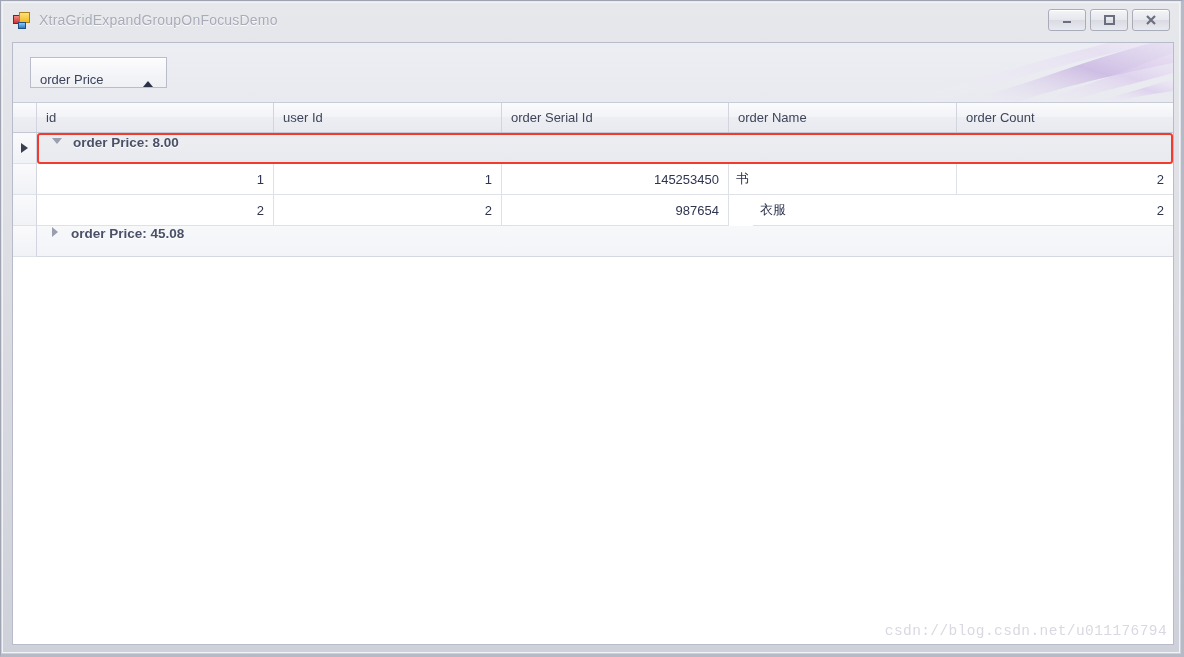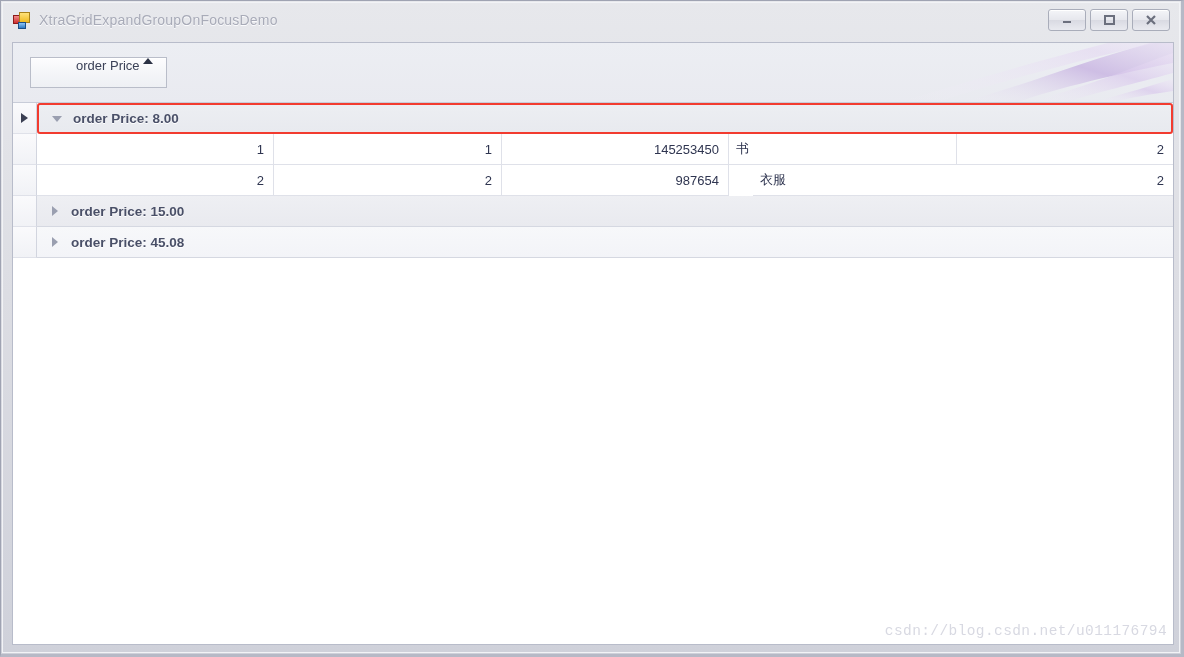--- a/index.html
+++ b/index.html
@@ -66,23 +66,22 @@
     border-bottom:1px solid #c8ccd8;box-sizing:border-box;overflow:hidden;
   }
   .swoosh{position:absolute;right:0;top:0;width:330px;height:59px;overflow:hidden;}
   .swoosh svg{position:absolute;right:0;top:0;}
 
   .groupby-chip{
     position:absolute;left:17px;top:14px;width:137px;height:31px;
     box-sizing:border-box;
     background:linear-gradient(180deg,#fdfdfe 0%,#f4f5f8 52%,#eef0f4 100%);
     border:1px solid #b9bdc9;
-    display:flex;align-items:flex-start;
+    display:flex;align-items:flex-end;
     box-shadow:inset 0 1px 0 #ffffff;
-    padding-left:36px;
   }
   .groupby-chip .chip-label{
     font-size:13px;color:#3c4258;margin-left:9px;white-space:nowrap;
   }
   .sort-asc{
     margin-left:auto;margin-right:13px;width:0;height:0;
     border-left:5px solid transparent;border-right:5px solid transparent;
     border-bottom:6px solid #2c3245;
   }
 
@@ -119,21 +118,21 @@
   .row-arrow{
     width:0;height:0;border-top:5px solid transparent;border-bottom:5px solid transparent;
     border-left:7px solid #3a3f52;
   }
 
   
   .group-row .gbody{
     position:absolute;left:24px;top:0;right:0;height:100%;
     background:linear-gradient(180deg,#eeeff3 0%,#e9eaef 100%);
     border-bottom:1px solid #d5d8e1;box-sizing:border-box;
-    display:flex;align-items:center;
+    display:flex;
   }
   .group-row.focused .gbody{
     border:2px solid #f23b2f;border-radius:3px;
     background:linear-gradient(180deg,#eceef2 0%,#e8eaef 100%);
   }
   .group-row.alt .gbody{background:linear-gradient(180deg,#f7f8fa 0%,#f3f4f8 100%);}
 
   .expander{
     width:11px;height:11px;margin-left:12px;margin-right:11px;flex:0 0 auto;
     display:flex;align-items:center;justify-content:center;
@@ -241,20 +240,38 @@
 
       <div class="groupby-chip">
         <span class="chip-label">order Price</span>
         <span class="sort-asc"></span>
       </div>
     </div>
 
     <div class="grid">
       <div class="grid-filler"></div>
 
+      <div class="col-headers">
+        <div class="indicator-head"></div>
+        <div class="col-head" style="left:24px;width:237px;">
+          <span>id</span>
+        </div>
+        <div class="col-head" style="left:261px;width:228px;">
+          <span>user Id</span>
+        </div>
+        <div class="col-head" style="left:489px;width:227px;">
+          <span>order Serial Id</span>
+        </div>
+        <div class="col-head" style="left:716px;width:228px;">
+          <span>order Name</span>
+        </div>
+        <div class="col-head last" style="left:944px;width:216px;">
+          <span>order Count</span>
+        </div>
+      </div>
 
       <div class="rows">
 
         <div class="row group-row focused">
           <div class="ind">
             <span class="row-arrow"></span>
           </div>
           <div class="gbody">
             <span class="expander">
                 <span class="tri-down"></span>
@@ -276,29 +293,20 @@
         <div class="row data-row">
           <div class="ind"></div>
           <div class="indent"></div>
           <div class="cell num" style="left:62px;width:199px;">2</div>
           <div class="cell num" style="left:261px;width:228px;">2</div>
           <div class="cell num" style="left:489px;width:227px;text-align:right;">987654</div>
           <div class="cell txt" style="left:716px;width:228px;margin-left:24px;">衣服</div>
           <div class="cell num last" style="left:944px;width:216px;">2</div>
         </div>
 
-        <div class="row group-row">
-          <div class="ind"></div>
-          <div class="gbody">
-            <span class="expander">
-                <span class="tri-right"></span>
-              </span>
-            <span class="group-text">order Price: 15.00</span>
-          </div>
-        </div>
 
         <div class="row group-row alt">
           <div class="ind"></div>
           <div class="gbody">
             <span class="expander">
                 <span class="tri-right"></span>
               </span>
             <span class="group-text">order Price: 45.08</span>
           </div>
         </div>

